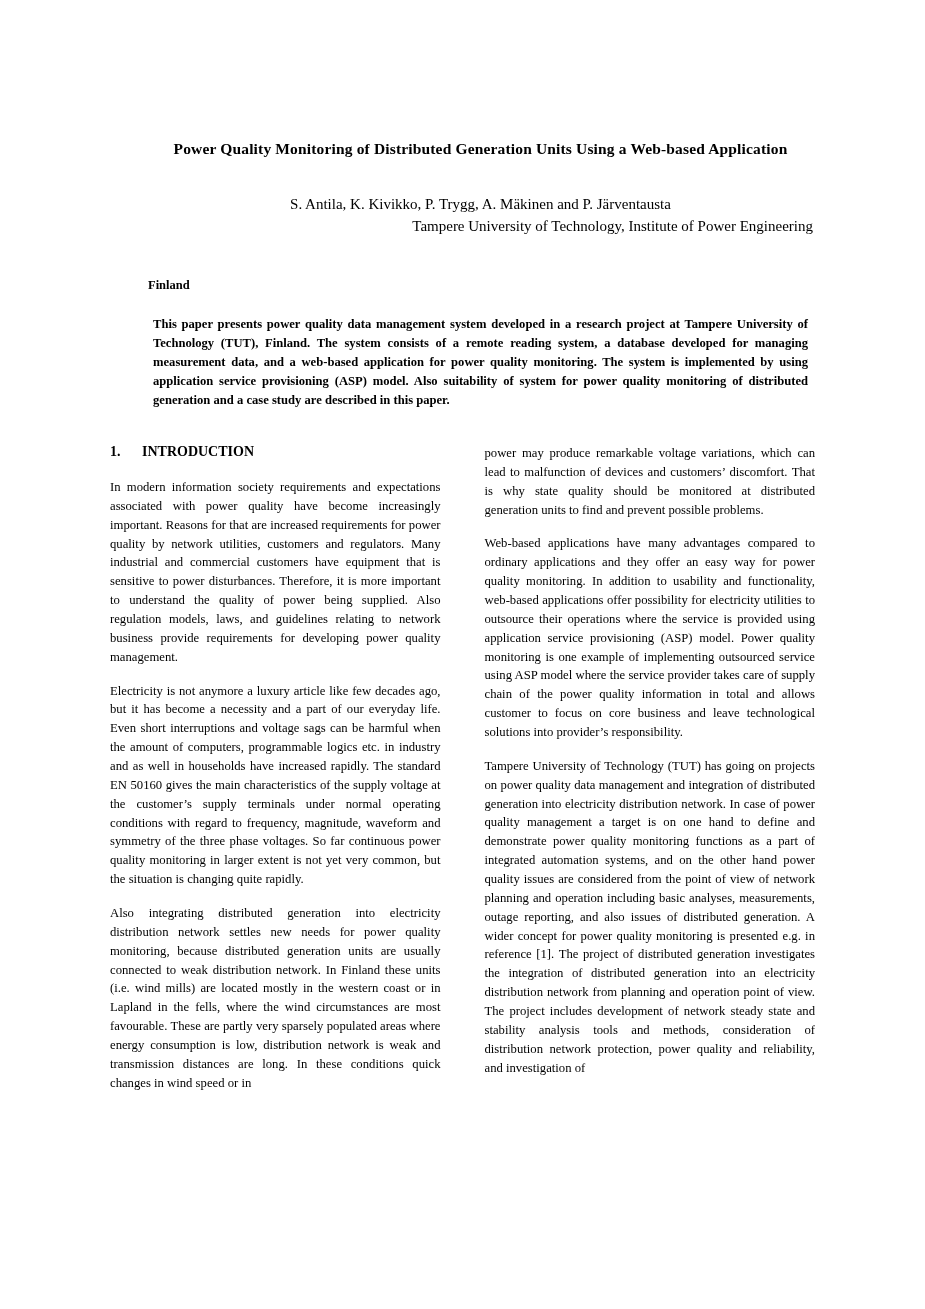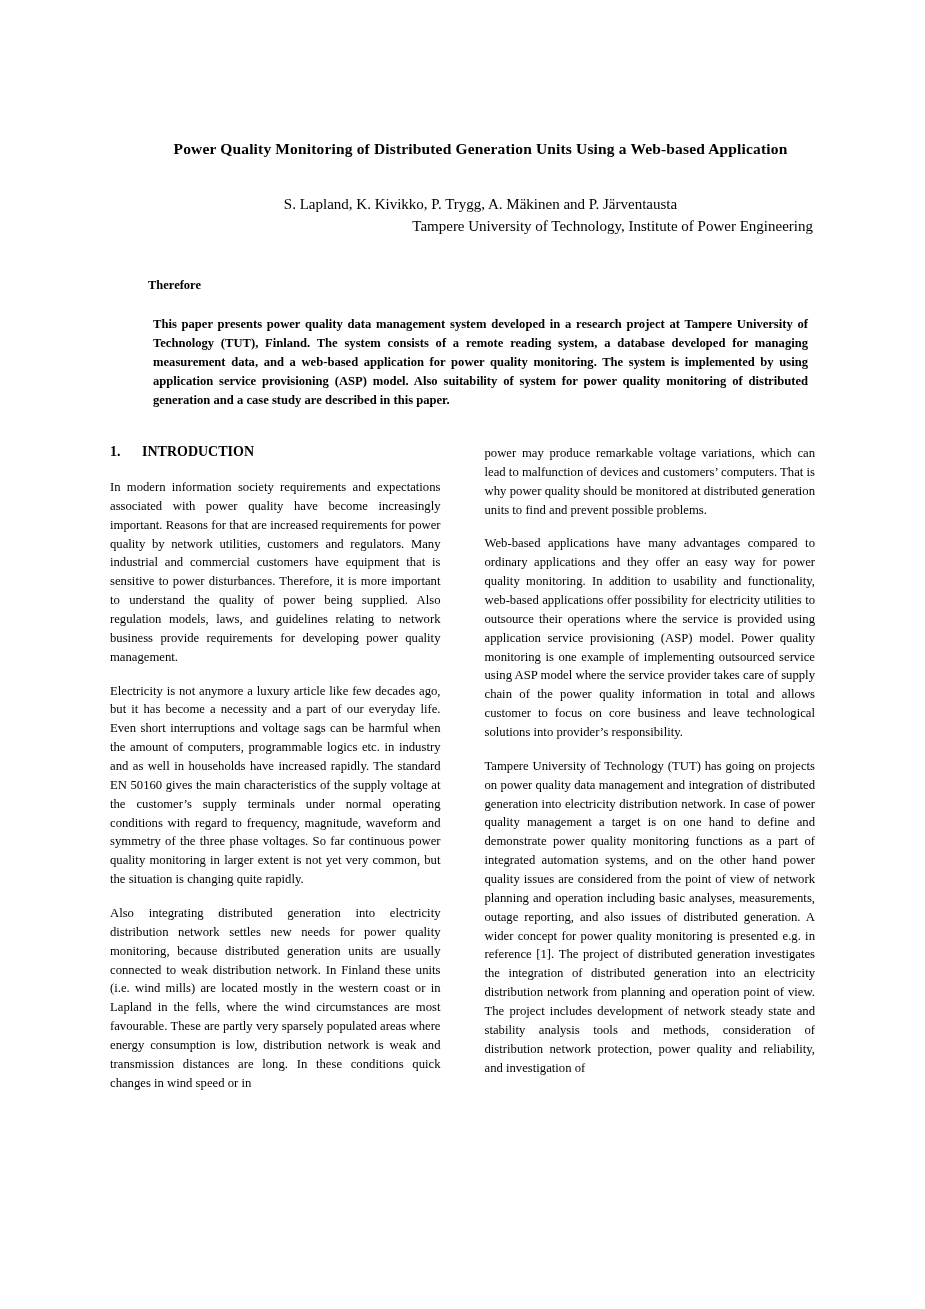--- a/index.html
+++ b/index.html
@@ -92,39 +92,39 @@
   }
   p.body:last-child { margin-bottom: 0; }
 </style>
 </head>
 <body>
 
 <div class="page">
 
   <div class="content">
     <div class="doc-title">Power Quality Monitoring of Distributed Generation Units Using a Web-based Application</div>
-    <div class="authors">S. Lapland, K. Kivikko, P. Trygg, A. Mäkinen and P. Järventausta</div>
+    <div class="authors">S. Antila, K. Kivikko, P. Trygg, A. Mäkinen and P. Järventausta</div>
     <div class="affiliation">Tampere University of Technology, Institute of Power Engineering</div>
-    <div class="abstract-head">Therefore</div>
+    <div class="abstract-head">Finland</div>
     <div class="abstract-body">This paper presents power quality data management system developed in a research project at Tampere University of Technology (TUT), Finland. The system consists of a remote reading system, a database developed for managing measurement data, and a web-based application for power quality monitoring. The system is implemented by using application service provisioning (ASP) model. Also suitability of system for power quality monitoring of distributed generation and a case study are described in this paper.</div>
   </div>
 
   <div class="columns">
 
     <div class="col">
       <div class="sec-head">
         <span class="sec-num">1.</span>
         <span>INTRODUCTION</span>
       </div>
       <p class="body">In modern information society requirements and expectations associated with power quality have become increasingly important. Reasons for that are increased requirements for power quality by network utilities, customers and regulators. Many industrial and commercial customers have equipment that is sensitive to power disturbances. Therefore, it is more important to understand the quality of power being supplied. Also regulation models, laws, and guidelines relating to network business provide requirements for developing power quality management.</p>
       <p class="body">Electricity is not anymore a luxury article like few decades ago, but it has become a necessity and a part of our everyday life. Even short interruptions and voltage sags can be harmful when the amount of computers, programmable logics etc. in industry and as well in households have increased rapidly. The standard EN 50160 gives the main characteristics of the supply voltage at the customer’s supply terminals under normal operating conditions with regard to frequency, magnitude, waveform and symmetry of the three phase voltages. So far continuous power quality monitoring in larger extent is not yet very common, but the situation is changing quite rapidly.</p>
       <p class="body">Also integrating distributed generation into electricity distribution network settles new needs for power quality monitoring, because distributed generation units are usually connected to weak distribution network. In Finland these units (i.e. wind mills) are located mostly in the western coast or in Lapland in the fells, where the wind circumstances are most favourable. These are partly very sparsely populated areas where energy consumption is low, distribution network is weak and transmission distances are long. In these conditions quick changes in wind speed or in</p>
     </div>
 
     <div class="col">
-      <p class="body">power may produce remarkable voltage variations, which can lead to malfunction of devices and customers’ computers. That is why power quality should be monitored at distributed generation units to find and prevent possible problems.</p>
+      <p class="body">power may produce remarkable voltage variations, which can lead to malfunction of devices and customers’ discomfort. That is why state quality should be monitored at distributed generation units to find and prevent possible problems.</p>
       <p class="body">Web-based applications have many advantages compared to ordinary applications and they offer an easy way for power quality monitoring. In addition to usability and functionality, web-based applications offer possibility for electricity utilities to outsource their operations where the service is provided using application service provisioning (ASP) model. Power quality monitoring is one example of implementing outsourced service using ASP model where the service provider takes care of supply chain of the power quality information in total and allows customer to focus on core business and leave technological solutions into provider’s responsibility.</p>
       <p class="body">Tampere University of Technology (TUT) has going on projects on power quality data management and integration of distributed generation into electricity distribution network. In case of power quality management a target is on one hand to define and demonstrate power quality monitoring functions as a part of integrated automation systems, and on the other hand power quality issues are considered from the point of view of network planning and operation including basic analyses, measurements, outage reporting, and also issues of distributed generation. A wider concept for power quality monitoring is presented e.g. in reference [1]. The project of distributed generation investigates the integration of distributed generation into an electricity distribution network from planning and operation point of view. The project includes development of network steady state and stability analysis tools and methods, consideration of distribution network protection, power quality and reliability, and investigation of</p>
     </div>
 
   </div>
 
 </div>
 
 </body></html>

